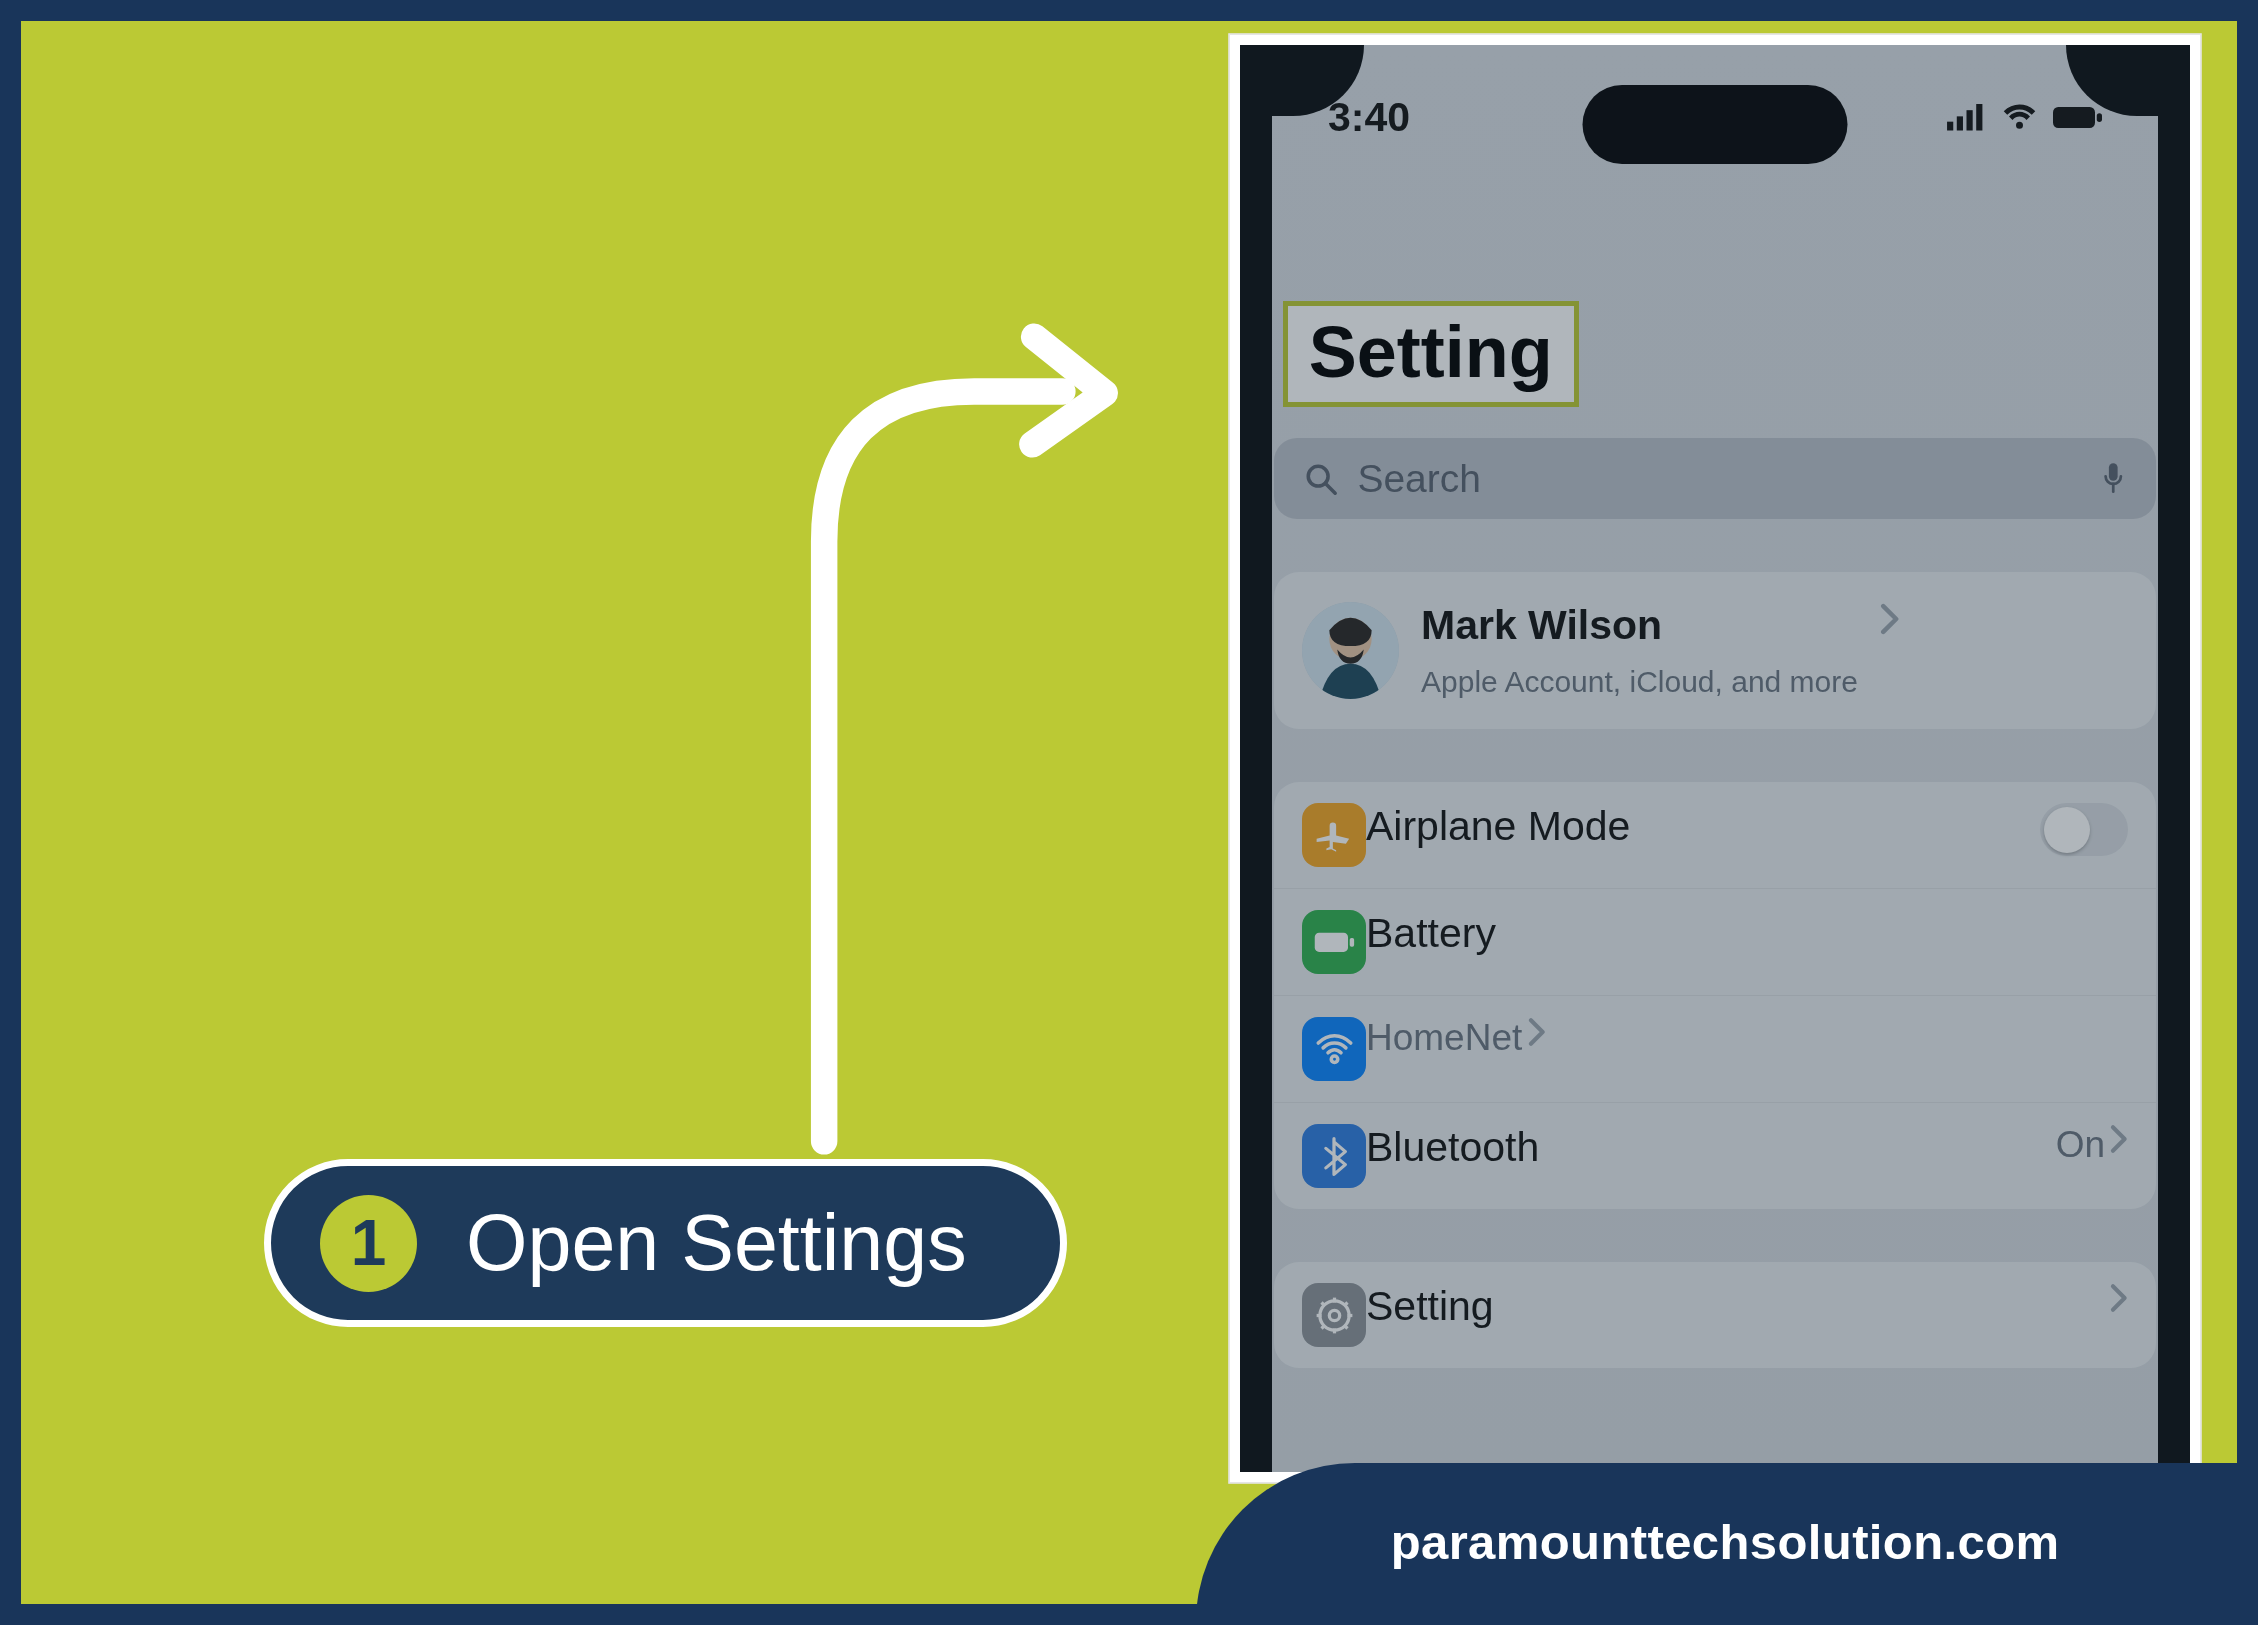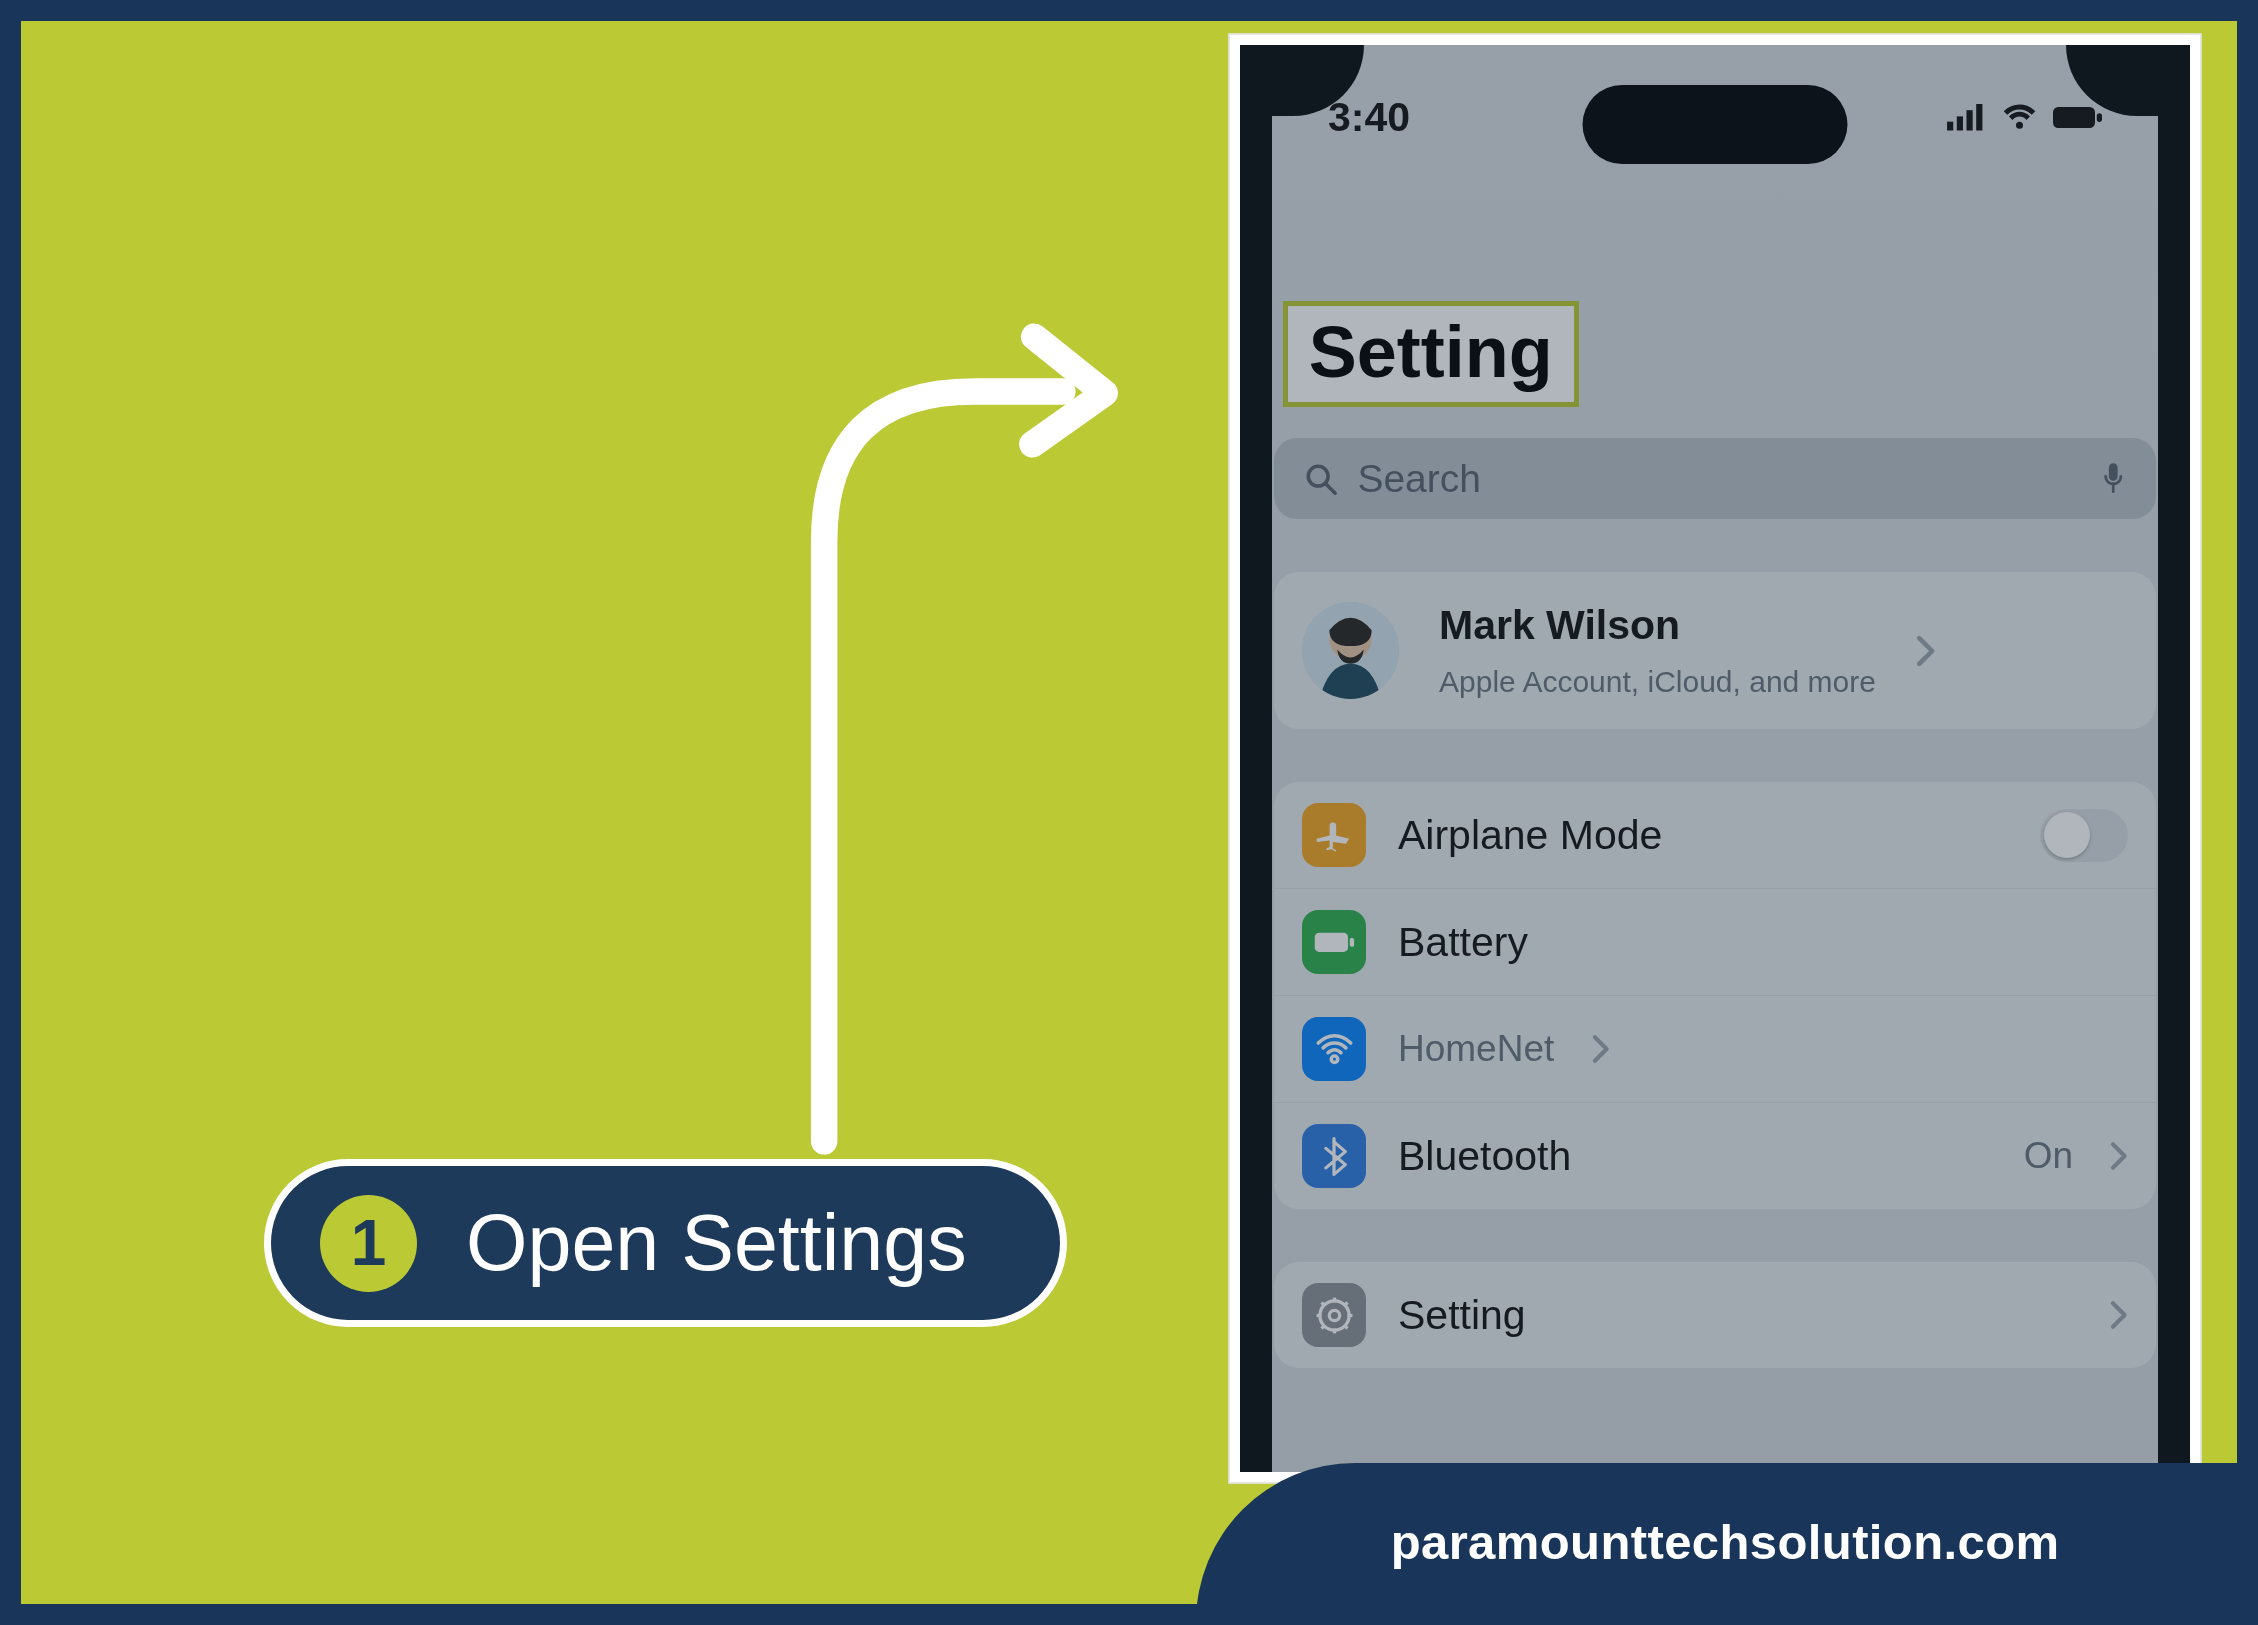--- a/index.html
+++ b/index.html
@@ -139,39 +139,38 @@
   }
   .search-icon, .mic-icon { color: #5a6370; flex: 0 0 auto; }
   .search-ph { flex: 1; color: #5a6370; font-size: 39px; }
 
   .card {
     margin-top: 53px;
     background: #e8ecef;
     border-radius: 25px;
   }
   .profile {
-    display: flex; align-items: center;
+    display: flex; align-items: flex-start;
     padding: 30px 28px;
-    gap: 40px;
+    gap: 22px;
     position: relative;
   }
   .avatar {
     width: 97px; height: 97px; border-radius: 50%;
     background: #c9d8e3;
     overflow: hidden;
     position: relative;
     flex: 0 0 auto;
   }
   .profile-text .name { font-size: 41px; font-weight: 700; color: #111; }
   .profile-text .sub  { font-size: 30px; color: #6a7480; margin-top: 16px; }
 
   .row {
-    display: flex; align-items: center;
+    display: flex; align-items: flex-start;
     padding: 21px 28px;
-    gap: 32px;
     position: relative;
     border-top: 0.9px solid rgba(0,0,0,0.06);
   }
   .row:first-child { border-top: none; }
 
   .app-icon {
     width: 64px; height: 64px;
     border-radius: 16px;
     display: flex; align-items: center; justify-content: center;
     color: #fff; font-size: 35px;

